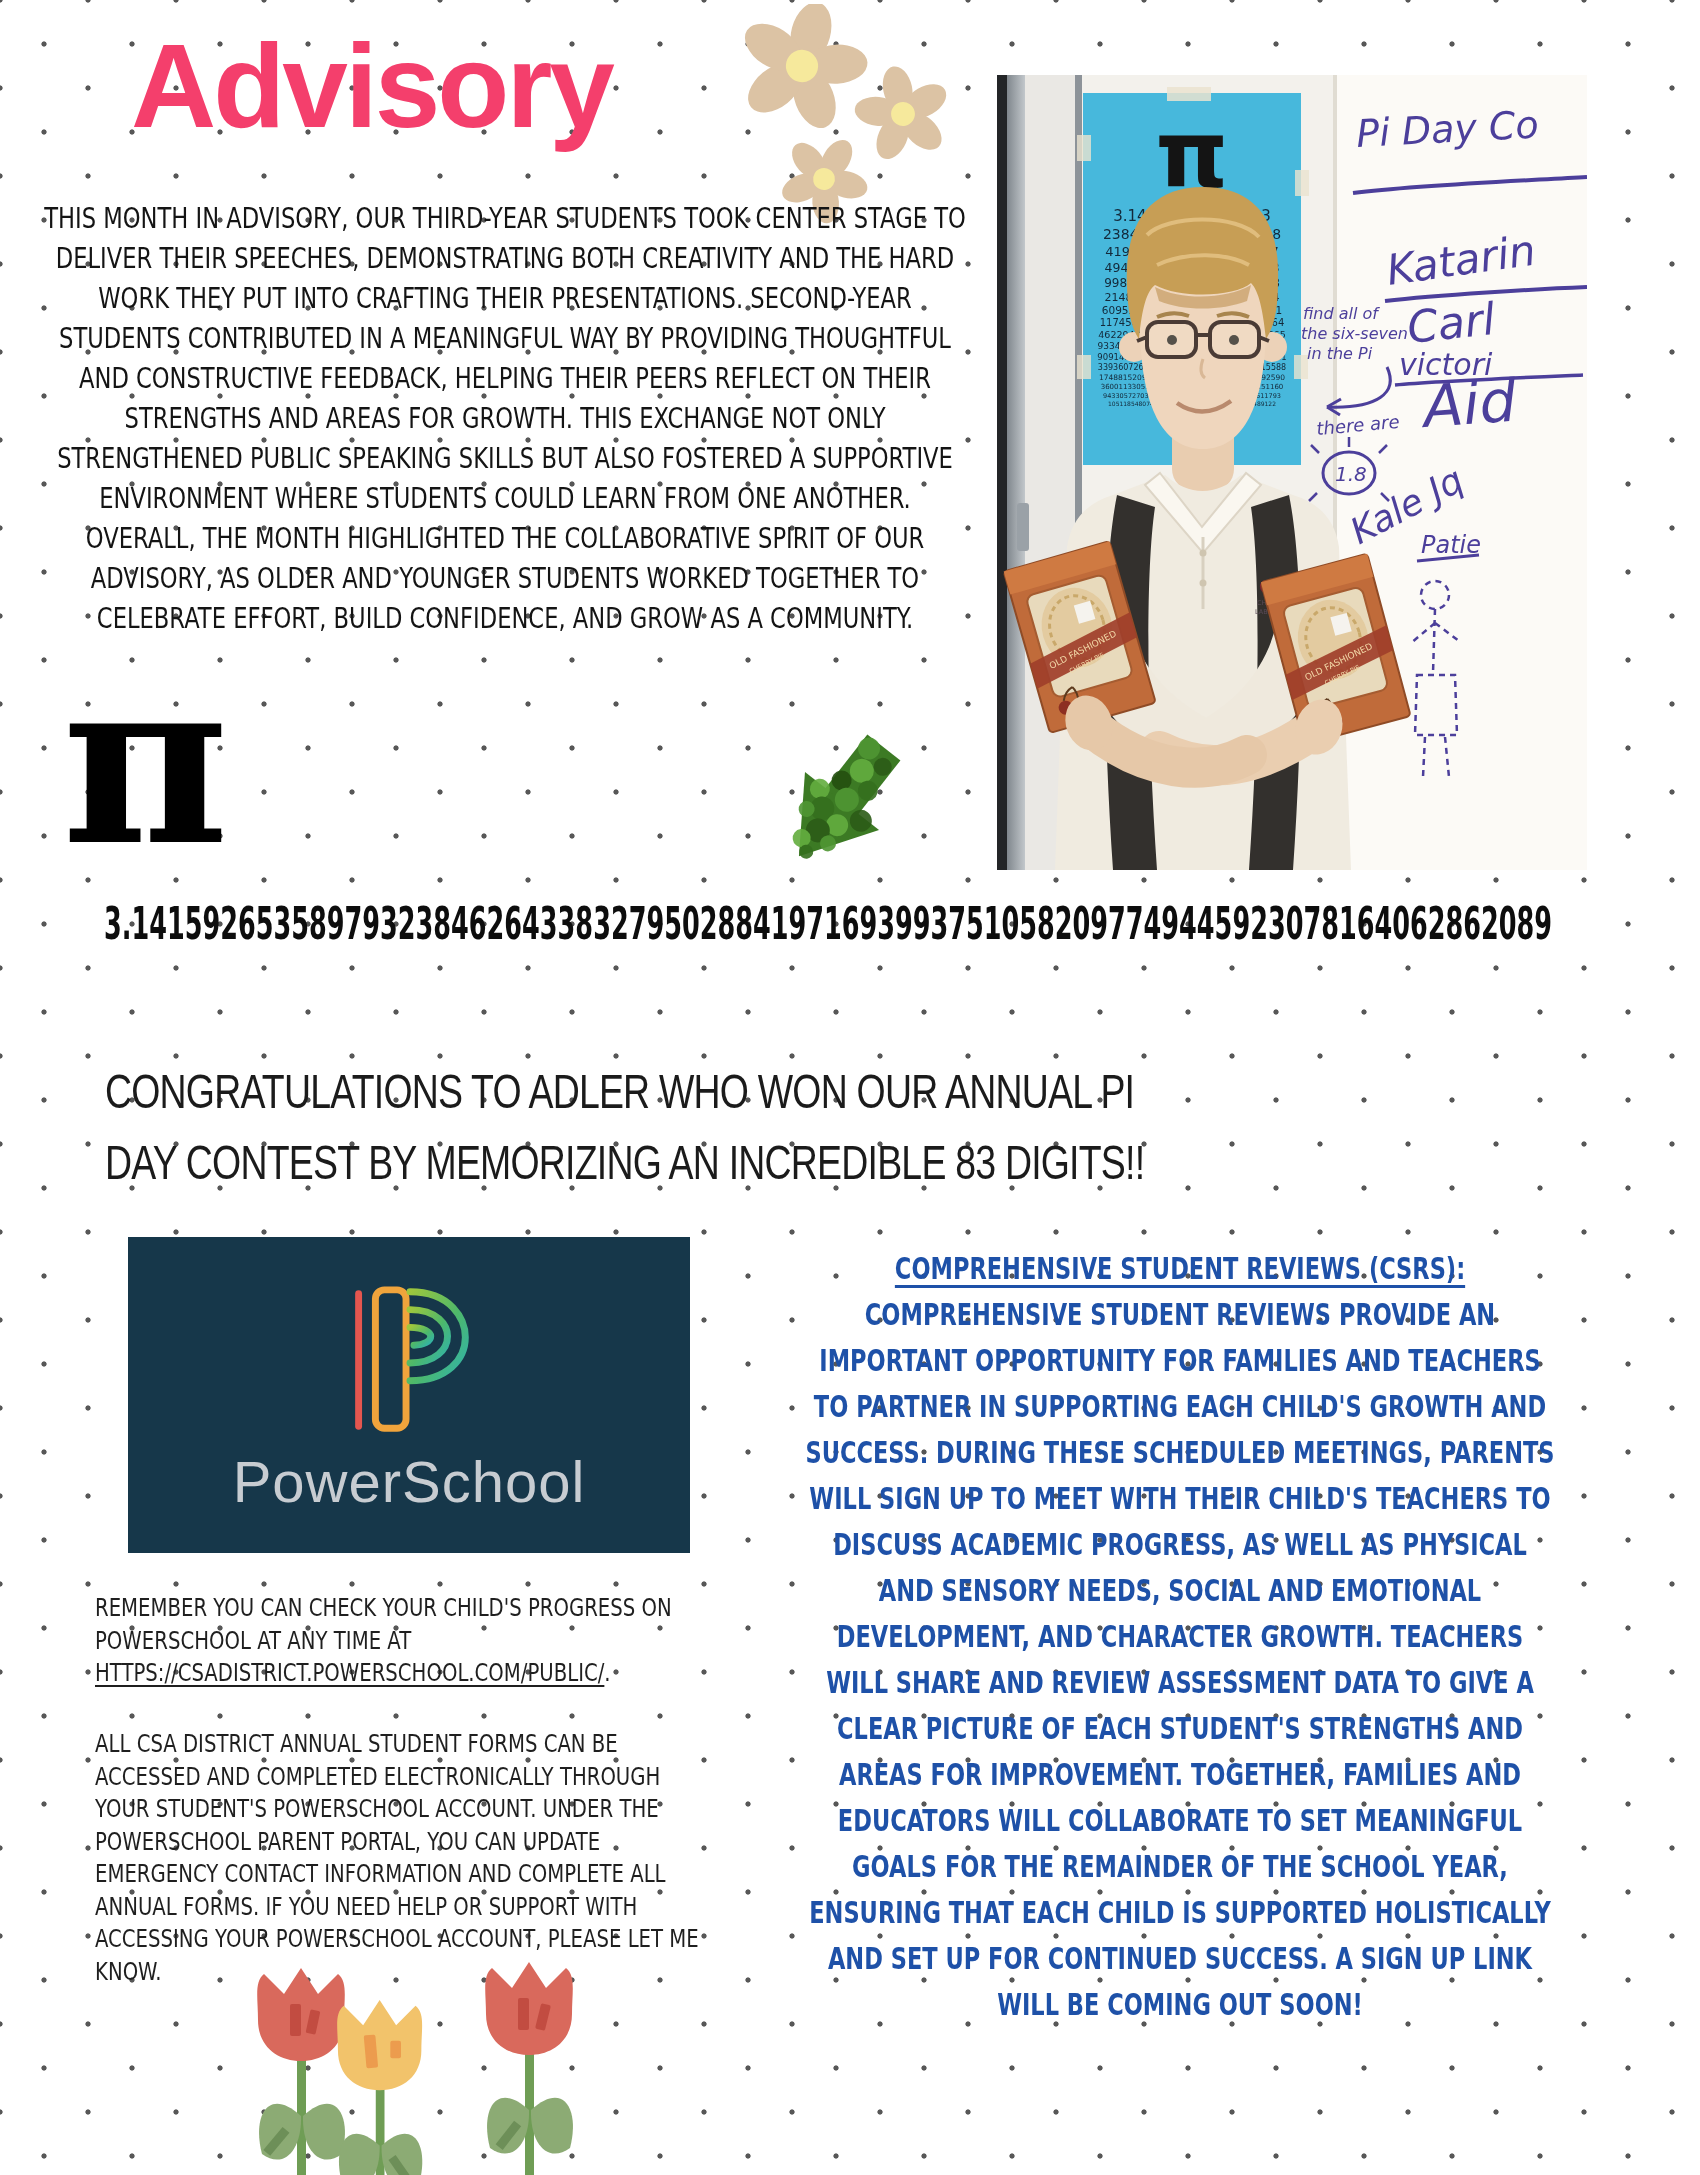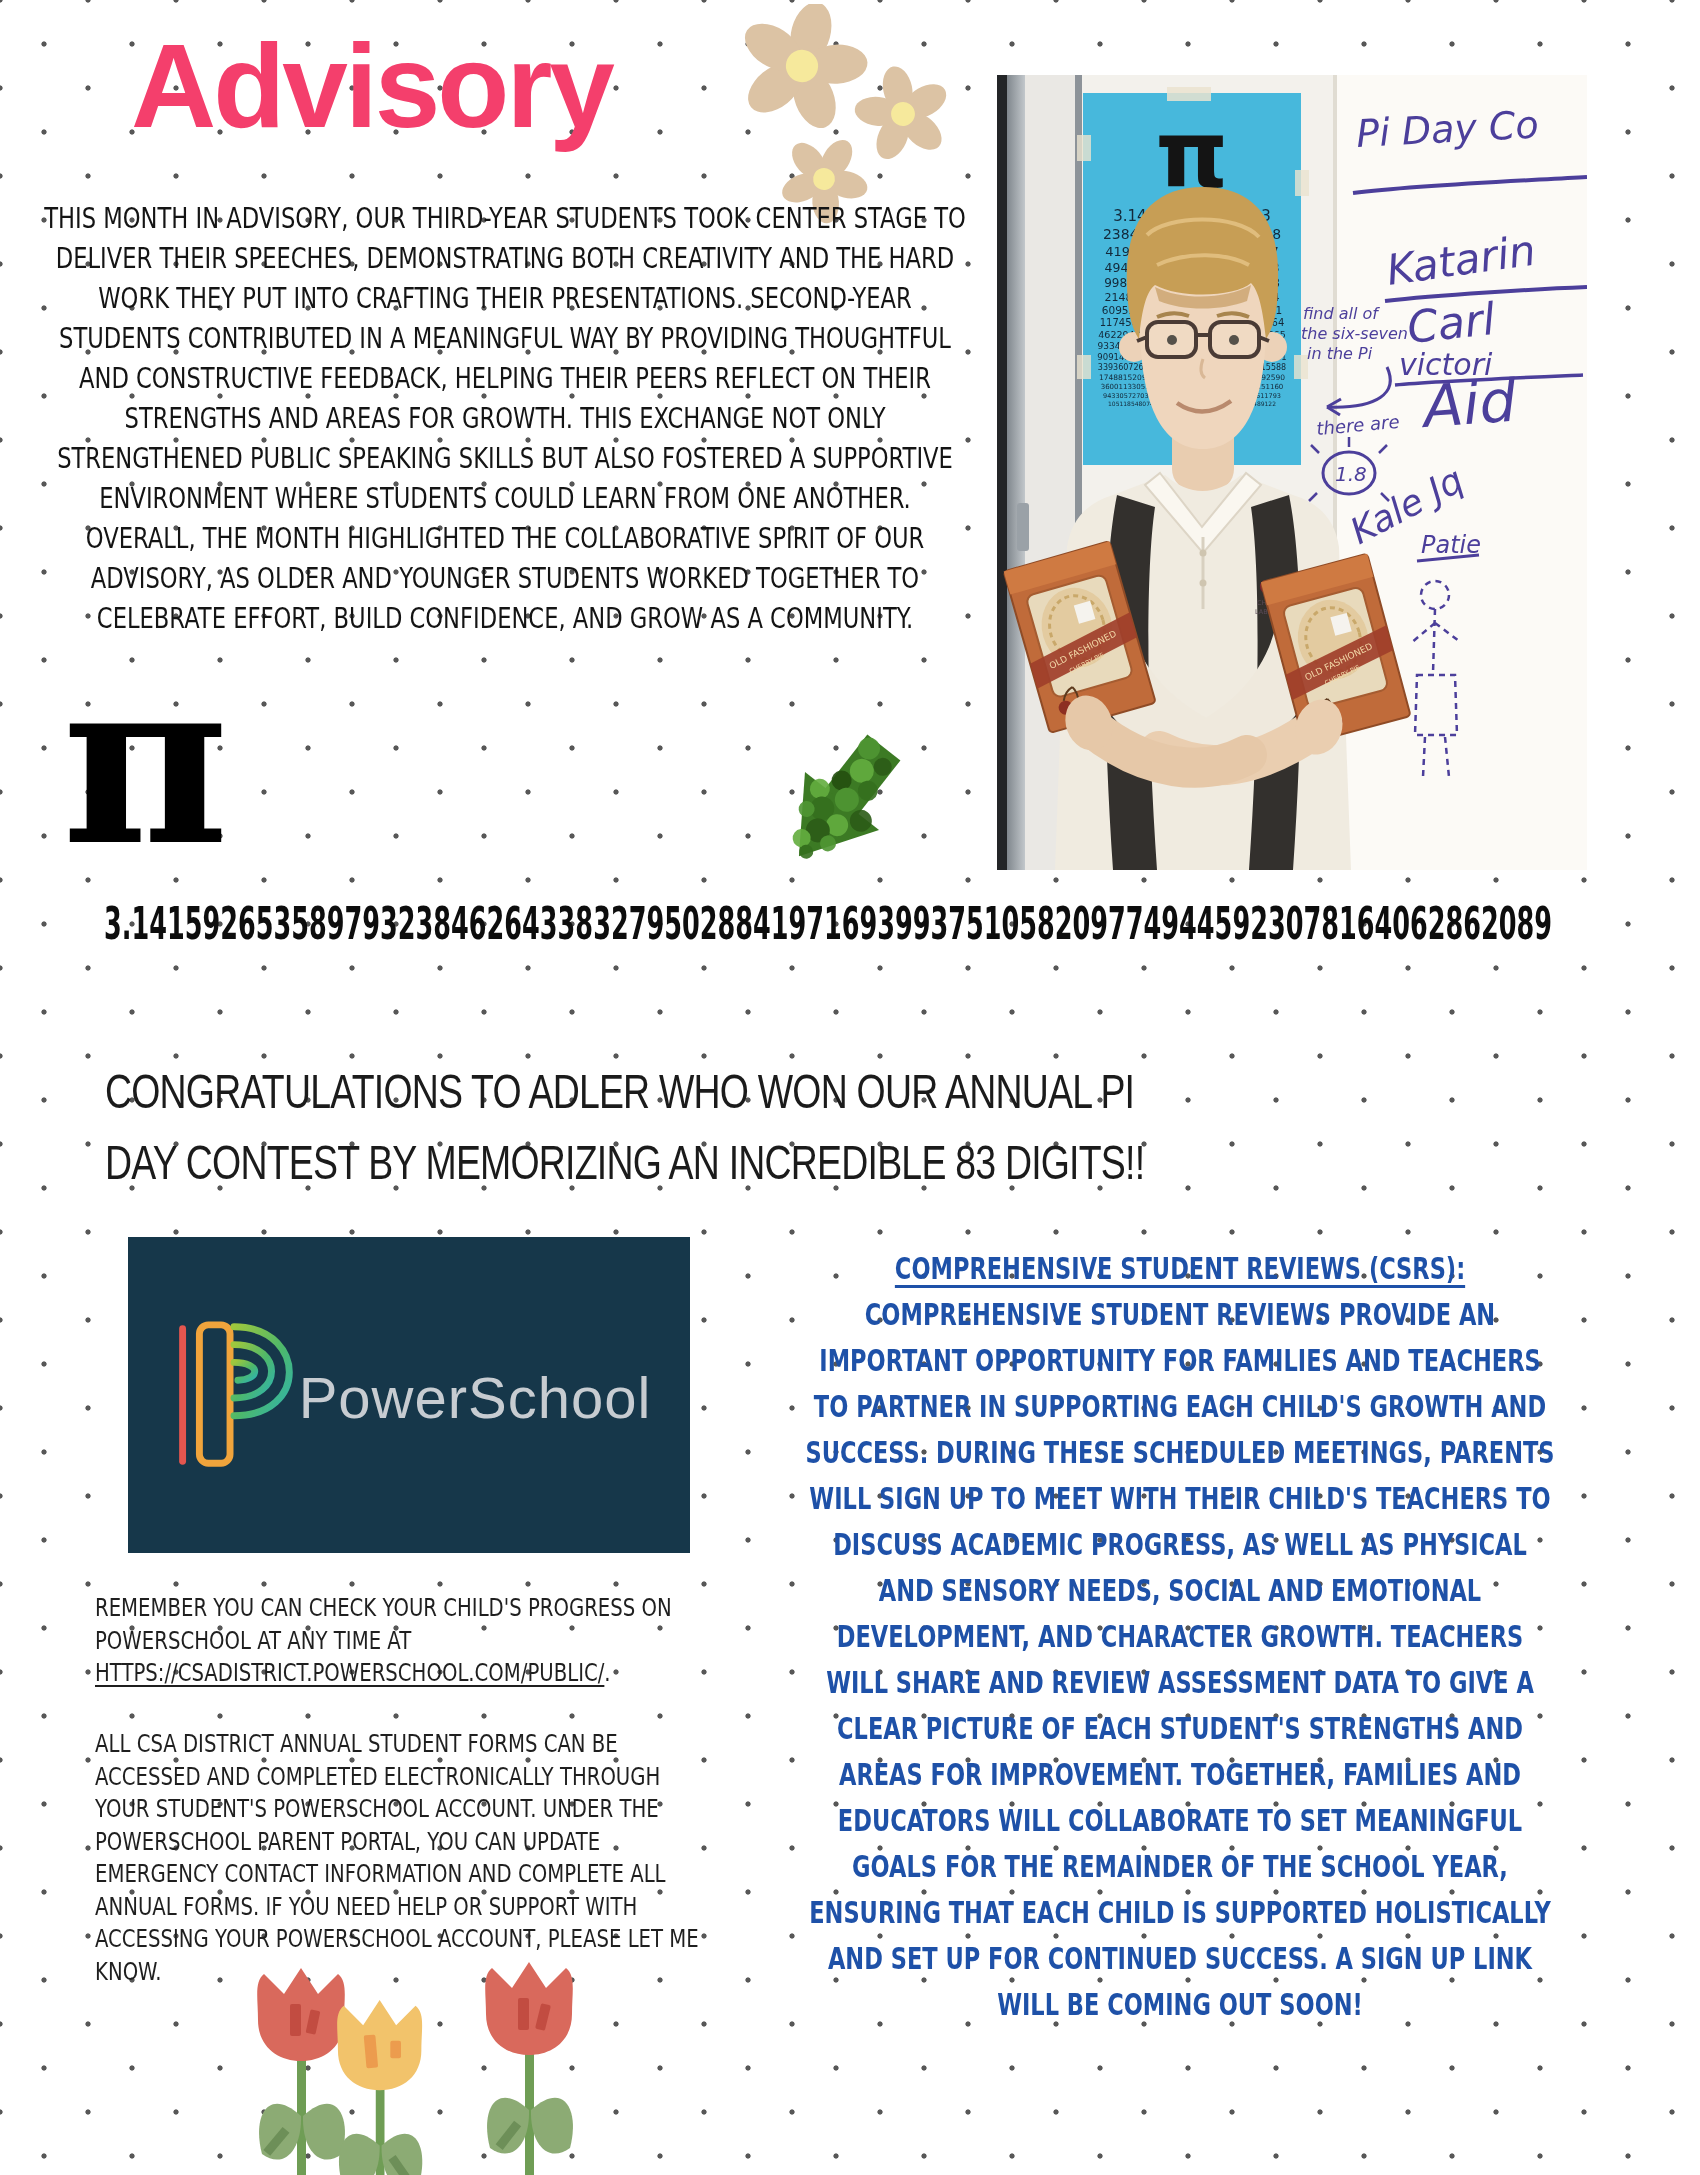--- a/index.html
+++ b/index.html
@@ -18,21 +18,21 @@
   .advisory-par{left:-90px;top:198px;width:1190px;text-align:center;color:#141414;
     font-size:29px;line-height:40px;transform:scaleX(0.78);transform-origin:50% 0;}
   .big-pi{left:62px;top:648px;font-family:"DejaVu Serif",serif;font-weight:bold;
     font-size:228px;line-height:1;color:#000;}
   .pi-digits{left:104px;top:898px;white-space:nowrap;font-weight:bold;color:#0d0d0d;
     font-size:44px;letter-spacing:0px;transform:scaleX(0.58);transform-origin:0 0;}
   .congrats{left:105px;top:1056px;color:#1b1b1b;font-family:"Liberation Sans",sans-serif;
     font-size:48px;letter-spacing:-1px;line-height:71px;transform:scaleX(0.78);transform-origin:0 0;}
   .congrats div{white-space:nowrap;}
   .ps-card{left:128px;top:1237px;width:562px;height:316px;background:#16374a;
-    display:flex;flex-direction:row;align-items:center;justify-content:center;}
+    display:flex;flex-direction:column;align-items:center;justify-content:center;}
   .ps-text{color:#c7ccd1;font-family:"Liberation Sans",sans-serif;font-size:58px;
     letter-spacing:1px;margin-top:4px;}
   .left-par{left:95px;width:760px;color:#1f1f1f;font-size:24px;line-height:32.5px;
     transform:scaleX(0.82);transform-origin:0 0;}
   .remember{top:1592px;}
   .forms{top:1728px;}
   .ps-link{color:#1f1f1f;text-decoration:underline;text-underline-offset:4px;}
   .right-col{left:680px;top:1246px;width:1000px;text-align:center;color:#1e51a8;
     font-weight:bold;font-size:30px;line-height:46px;transform:scaleX(0.75);transform-origin:50% 0;}
   .csr-head{text-decoration:underline;text-underline-offset:6px;}

